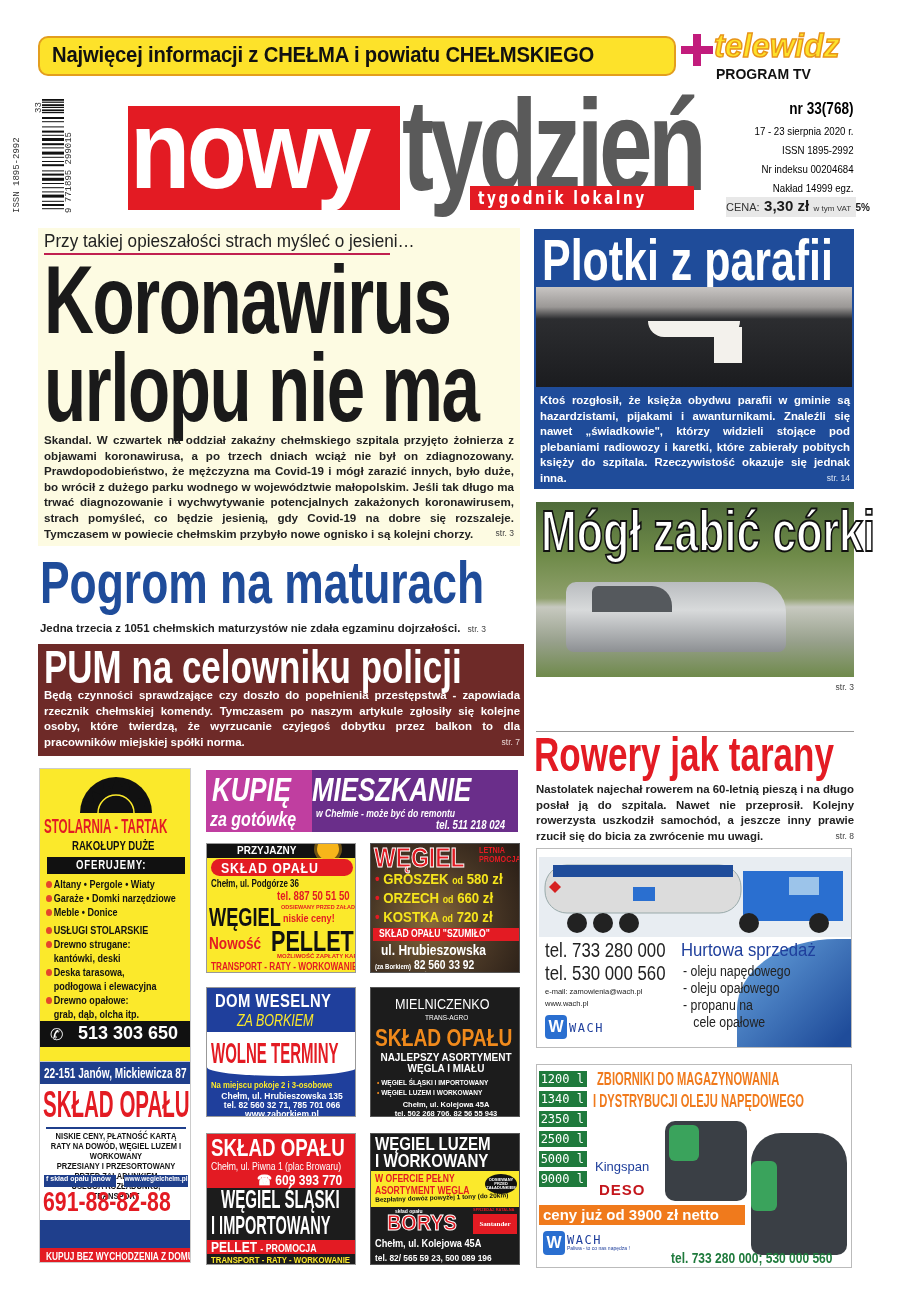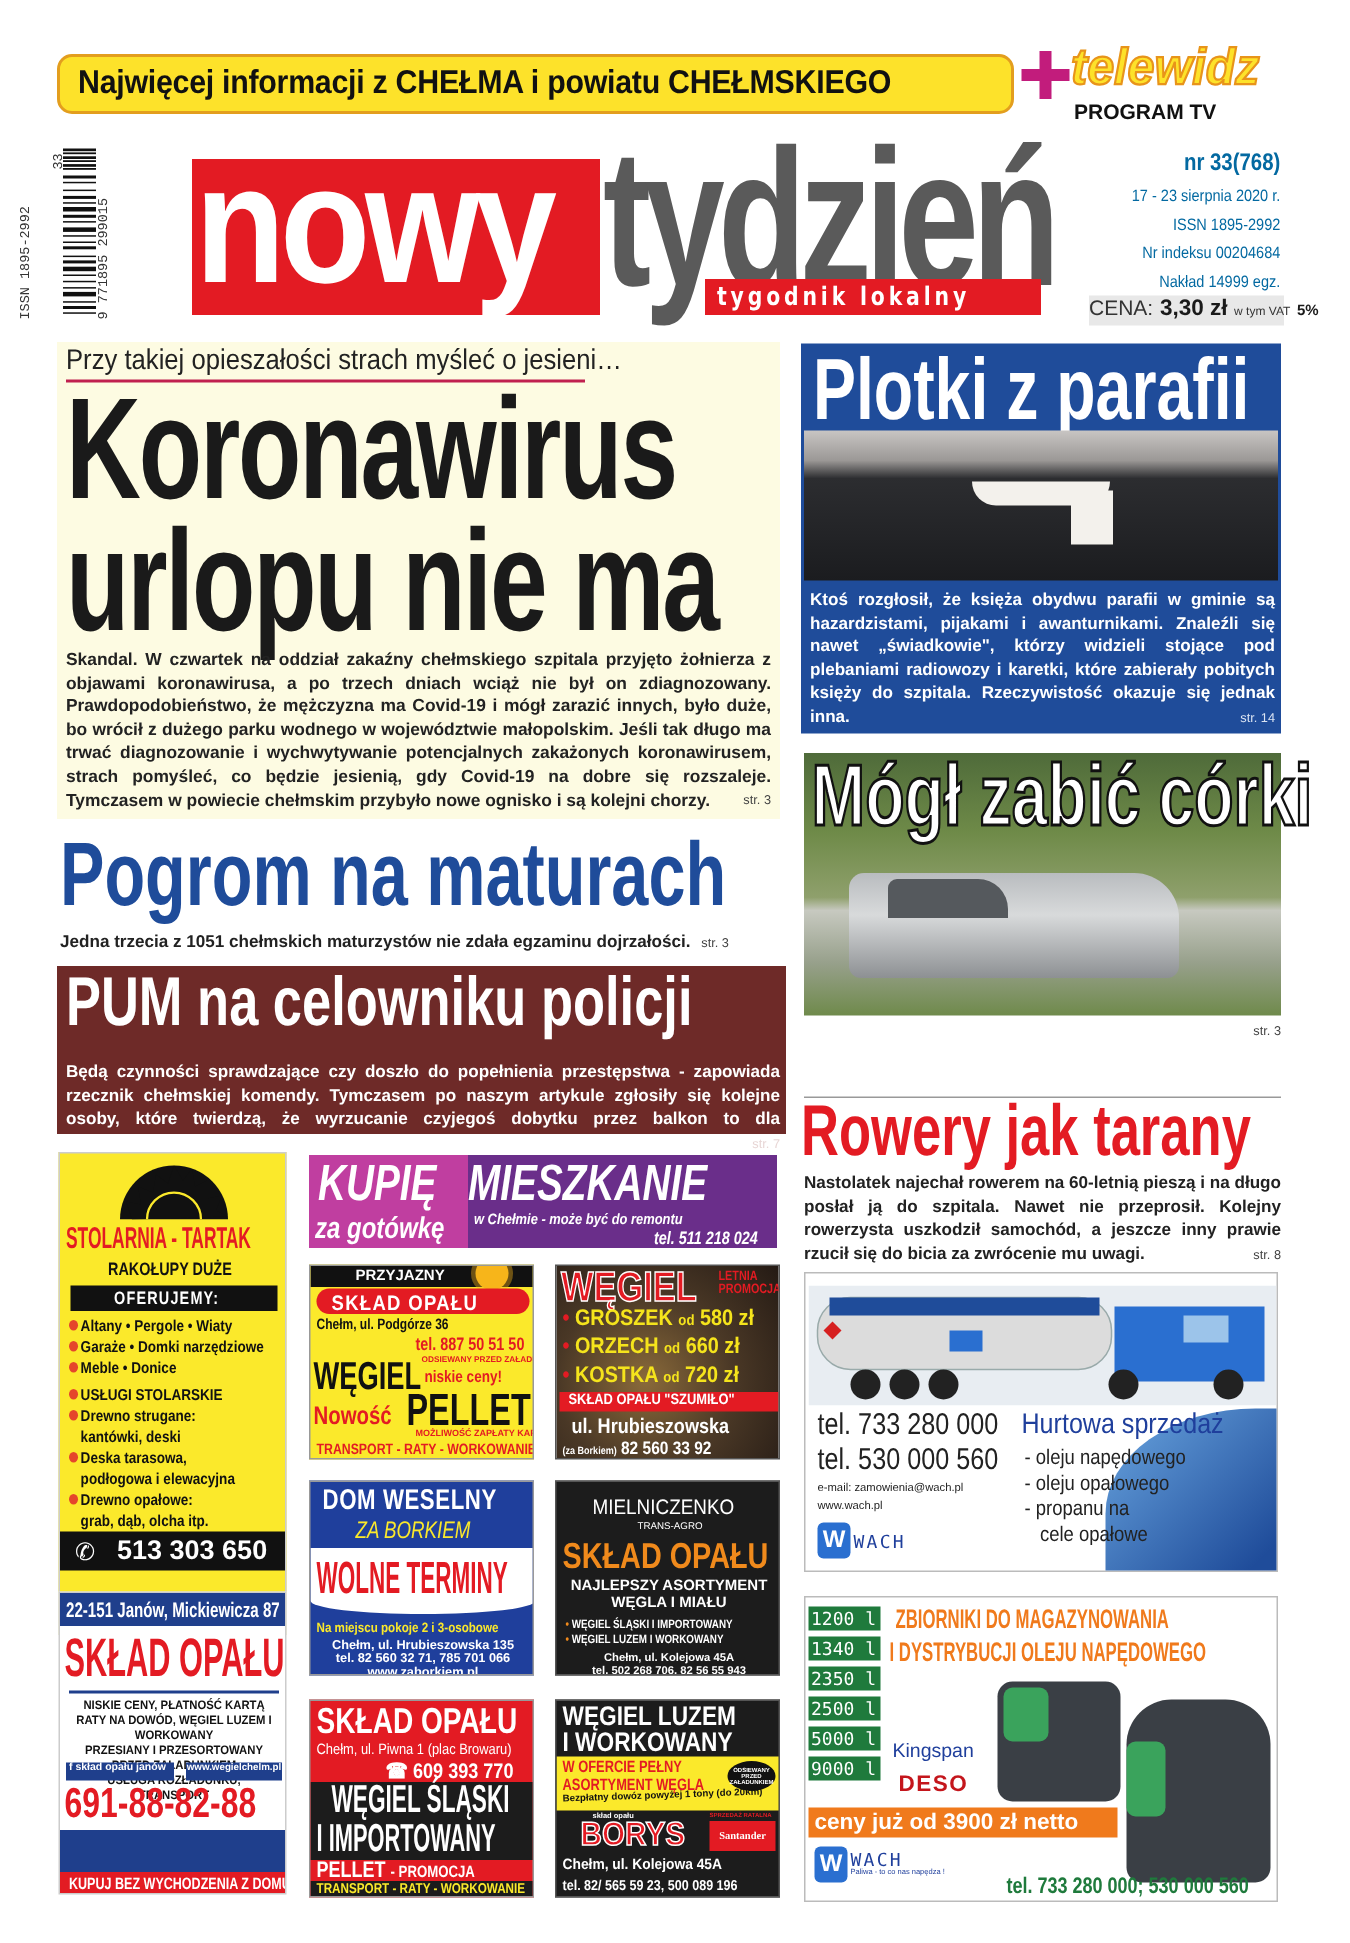--- a/index.html
+++ b/index.html
@@ -23,26 +23,26 @@
   #barcode-num { left: 64px; top: 213px; font-size: 9px; font-family: "Liberation Mono", monospace; transform: rotate(-90deg); transform-origin: left top; white-space: nowrap; color: #333; }
   #barcode-issue { left: 34px; top: 113px; font-size: 9px; font-family: "Liberation Mono", monospace; transform: rotate(-90deg); transform-origin: left top; color: #333; }
 
   
   #logo-red { left: 128px; top: 106px; width: 272px; height: 104px; background: #e31b23; }
   #logo-nowy { left: 130px; top: 94px; font-size: 112px; font-weight: bold; color: #fff; letter-spacing: -4px; transform: scaleX(0.88); transform-origin: left top; line-height: 1; }
   #logo-tydzien { left: 402px; top: 80px; font-size: 130px; font-weight: bold; color: #5a5a5a; letter-spacing: -6px; transform: scaleX(0.74); transform-origin: left top; line-height: 1; }
   #logo-sub-bg { left: 470px; top: 186px; width: 224px; height: 24px; background: #e31b23; }
   #logo-sub { left: 478px; top: 188px; font-size: 17px; font-weight: bold; color: #fff; letter-spacing: 3.2px; transform: scaleX(0.8); transform-origin: left top; white-space: nowrap; font-family: "DejaVu Sans", sans-serif; }
 
-  #issue-info { right: 46px; top: 100px; text-align: right; color: #0369a1; }
+  #issue-info { right: 46px; top: 100px; text-align: right; color: #000000; }
   #issue-info .nr { font-size: 16px; font-weight: bold; transform: scaleX(0.85); transform-origin: right top; display: block; margin-bottom: 4px; }
   #issue-info .ln { font-size: 11px; display: block; line-height: 19px; transform: scaleX(0.88); transform-origin: right top; }
   #price-box { right: 44px; top: 197px; width: 130px; height: 20px; background: #e8e8e8; text-align: right; padding-right: 4px; white-space: nowrap; }
   #price-box span { vertical-align: baseline; }
-  .price-lbl { font-size: 14px; color: #333; }
+  .price-lbl { font-size: 11px; color: #333; }
   .price-val { font-size: 15px; font-weight: bold; }
   .price-vat { font-size: 8px; color: #333; }
   .price-pct { font-size: 10px; font-weight: bold; }
 
   
   #lead { left: 38px; top: 228px; width: 482px; height: 318px; background: #fdfbe2; }
   #lead-kicker { left: 44px; top: 230px; font-size: 19px; color: #222; white-space: nowrap; transform: scaleX(0.9); transform-origin: left top; }
   #lead-underline { left: 44px; top: 253px; width: 346px; height: 2px; background: #c0204f; }
   #lead-title-1 { left: 44px; top: 252px; font-size: 96px; font-weight: bold; color: #1a1a1a; letter-spacing: -2px; transform: scaleX(0.72); transform-origin: left top; white-space: nowrap; line-height: 1; }
   #lead-title-2 { left: 44px; top: 340px; font-size: 96px; font-weight: bold; color: #1a1a1a; letter-spacing: -2px; transform: scaleX(0.72); transform-origin: left top; white-space: nowrap; line-height: 1; }
@@ -70,21 +70,21 @@
   #rowery-body { left: 536px; top: 782px; width: 318px; font-size: 11.4px; font-weight: bold; line-height: 15.6px; color: #222; text-align: justify; }
 
   
   #pogrom-title { left: 40px; top: 553px; font-size: 60px; font-weight: bold; color: #1f4c9a; transform: scaleX(0.74); transform-origin: left top; white-space: nowrap; line-height: 1; }
   #pogrom-body { left: 40px; top: 622px; width: 484px; font-size: 11.4px; font-weight: bold; color: #222; white-space: nowrap; }
   #pogrom-body .str { float: none; margin-left: 4px; }
 
   
   #pum { left: 38px; top: 644px; width: 486px; height: 112px; background: #6e2a28; }
   #pum-title { left: 44px; top: 644px; font-size: 46px; font-weight: bold; color: #fff; transform: scaleX(0.76); transform-origin: left top; white-space: nowrap; line-height: 1; }
-  #pum-body { left: 44px; top: 688px; width: 476px; font-size: 11.4px; font-weight: bold; line-height: 15.6px; color: #fff; text-align: justify; margin-top: 20px; }
+  #pum-body { left: 44px; top: 688px; width: 476px; font-size: 11.4px; font-weight: bold; line-height: 15.6px; color: #fff; text-align: justify; }
   #pum-body .str { color: #e8d6d5; }
 
   
   .ad { position: absolute; overflow: hidden; border: 1px solid #ccc; }
   .ad .t { position: absolute; white-space: nowrap; font-weight: bold; transform-origin: left top; }
 
   
   #ad-stolarnia { left: 39px; top: 768px; width: 152px; height: 322px; background: #fbe92b; }
   #saw-icon { position: absolute; left: 38px; top: 2px; width: 76px; height: 42px; }
   #ad-stolarnia .s1 { left: 4px; top: 46px; font-size: 20px; color: #e31b23; transform: scaleX(0.58); }

